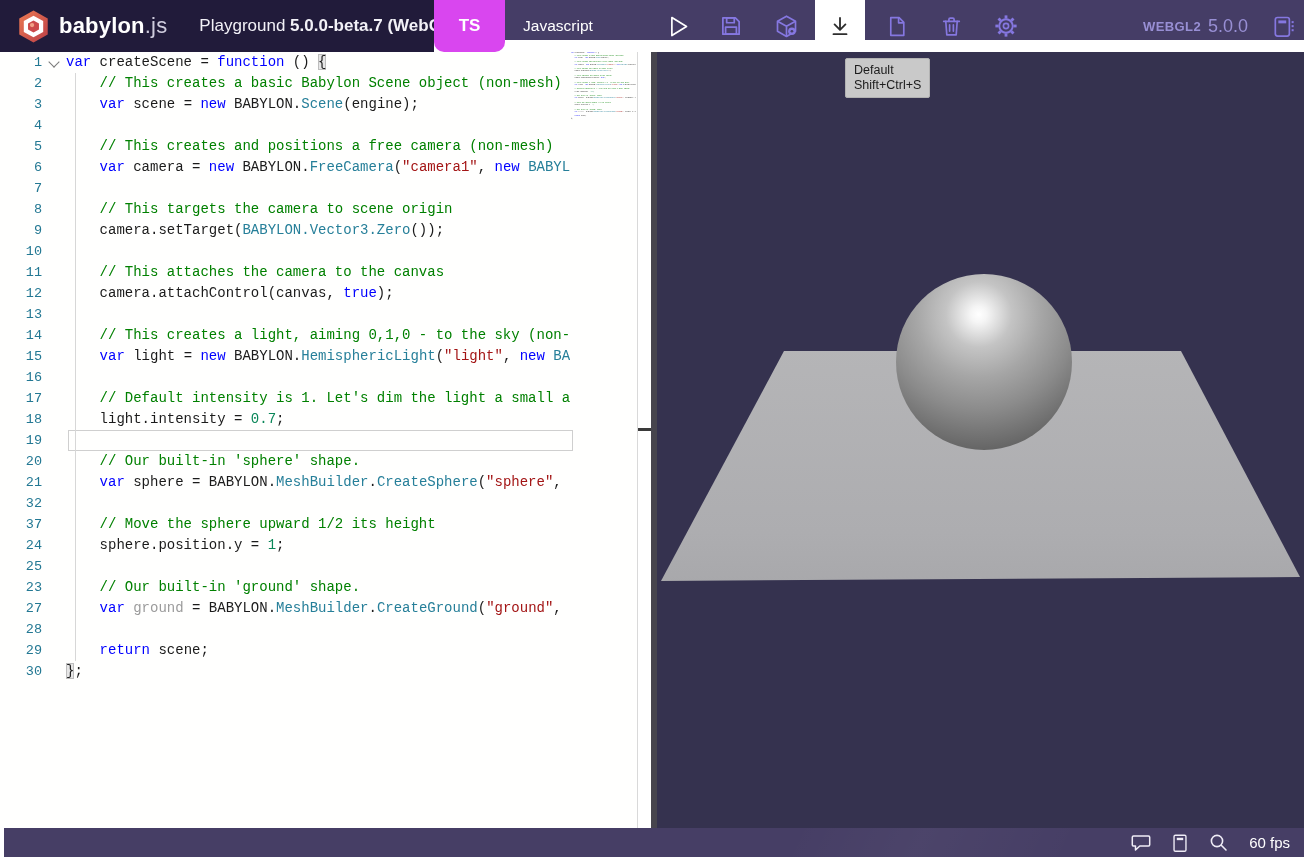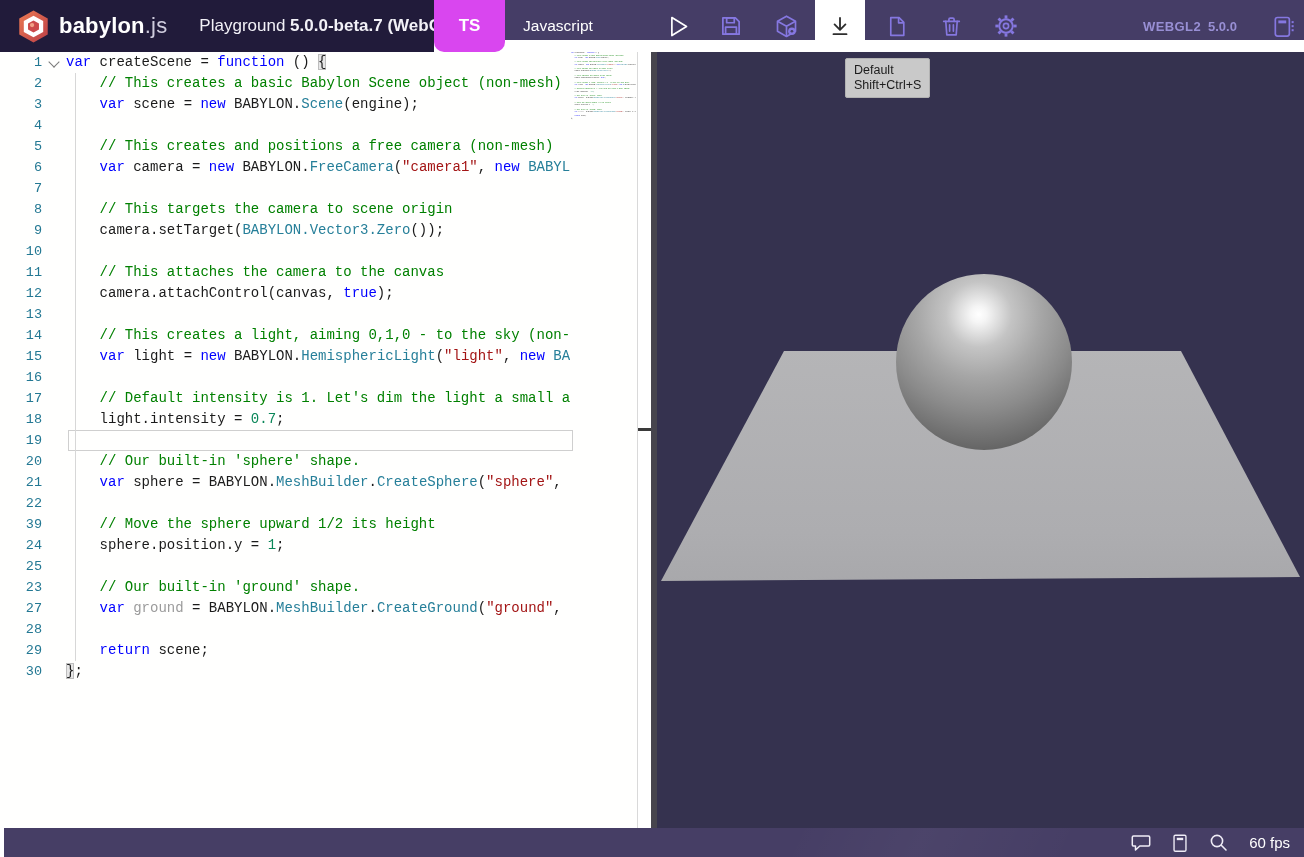--- a/index.html
+++ b/index.html
@@ -19,21 +19,21 @@
   #lang-btn{position:absolute;left:492px;top:0;width:132px;height:52px;background:transparent;border:none;
             color:#fff;font-size:15.5px;font-weight:500;font-family:"Liberation Sans",sans-serif;cursor:pointer;}
   .hbtn{position:absolute;top:0;height:52px;width:46px;background:transparent;border:none;cursor:pointer;
         display:flex;align-items:center;justify-content:center;padding:0;}
   #btn-run{left:654px;} #btn-save{left:708px;} #btn-inspector{left:763px;}
   #btn-download{left:815px;width:50px;background:#ffffff;}
   #btn-new{left:873px;} #btn-delete{left:928px;} #btn-settings{left:983px;}
   #webgl-badge{position:absolute;left:1143px;top:0;height:52px;display:flex;align-items:center;
                color:#988fd4;font-size:13px;font-weight:700;letter-spacing:.4px;}
   #version-badge{position:absolute;left:1208px;top:0;height:52px;display:flex;align-items:center;
-               color:#988fd4;font-size:13px;font-weight:700;}
+               color:#988fd4;font-size:18px;font-weight:400;}
   #btn-device{left:1258px;}
   
   #tooltip{position:absolute;left:845px;top:58px;background:#c9c9c9;border:1px solid #b2b2b2;
            color:#1c1c1c;font-size:12.5px;line-height:15px;padding:4px 8px;z-index:40;border-radius:2px;}
   
   #editor{position:absolute;left:0;top:52px;width:637px;height:776px;background:#fffffe;
           border-right:1px solid #d9d9d9;overflow:hidden;z-index:5;}
   #code-lines{position:absolute;left:0;top:0;width:570px;overflow:hidden;}
   .line{height:21px;line-height:21px;white-space:pre;position:relative;
         font-family:"Liberation Mono","DejaVu Sans Mono",monospace;font-size:14px;color:#1b1b1b;}
@@ -193,22 +193,22 @@
       <div class="line"><span class="ln">12</span><span class="lc"><span class="tk-d">    camera.attachControl(canvas, </span><span class="tk-k">true</span><span class="tk-d">);</span></span></div>
       <div class="line"><span class="ln">13</span><span class="lc"></span></div>
       <div class="line"><span class="ln">14</span><span class="lc"><span class="tk-c">    // This creates a light, aiming 0,1,0 - to the sky (non-mesh)</span></span></div>
       <div class="line"><span class="ln">15</span><span class="lc"><span class="tk-d">    </span><span class="tk-k">var </span><span class="tk-d">light = </span><span class="tk-k">new </span><span class="tk-d">BABYLON.</span><span class="tk-t">HemisphericLight</span><span class="tk-d">(</span><span class="tk-s">"light"</span><span class="tk-d">, </span><span class="tk-k">new </span><span class="tk-t">BA</span></span></div>
       <div class="line"><span class="ln">16</span><span class="lc"></span></div>
       <div class="line"><span class="ln">17</span><span class="lc"><span class="tk-c">    // Default intensity is 1. Let's dim the light a small amount</span></span></div>
       <div class="line"><span class="ln">18</span><span class="lc"><span class="tk-d">    light.intensity = </span><span class="tk-n">0.7</span><span class="tk-d">;</span></span></div>
       <div class="line"><span class="ln">19</span><span class="lc"></span></div>
       <div class="line"><span class="ln">20</span><span class="lc"><span class="tk-c">    // Our built-in 'sphere' shape.</span></span></div>
       <div class="line"><span class="ln">21</span><span class="lc"><span class="tk-d">    </span><span class="tk-k">var </span><span class="tk-d">sphere = BABYLON.</span><span class="tk-t">MeshBuilder</span><span class="tk-d">.</span><span class="tk-t">CreateSphere</span><span class="tk-d">(</span><span class="tk-s">"sphere"</span><span class="tk-d">, {diameter: 2, segments: 32}, scene);</span></span></div>
-      <div class="line"><span class="ln">22</span><span class="lc"></span></div>
-      <div class="line"><span class="ln">39</span><span class="lc"><span class="tk-c">    // Move the sphere upward 1/2 its height</span></span></div>
+      <div class="line"><span class="ln">32</span><span class="lc"></span></div>
+      <div class="line"><span class="ln">37</span><span class="lc"><span class="tk-c">    // Move the sphere upward 1/2 its height</span></span></div>
       <div class="line"><span class="ln">24</span><span class="lc"><span class="tk-d">    sphere.position.y = </span><span class="tk-n">1</span><span class="tk-d">;</span></span></div>
       <div class="line"><span class="ln">25</span><span class="lc"></span></div>
       <div class="line"><span class="ln">23</span><span class="lc"><span class="tk-c">    // Our built-in 'ground' shape.</span></span></div>
       <div class="line"><span class="ln">27</span><span class="lc"><span class="tk-d">    </span><span class="tk-k">var </span><span class="tk-g">ground</span><span class="tk-d"> = BABYLON.</span><span class="tk-t">MeshBuilder</span><span class="tk-d">.</span><span class="tk-t">CreateGround</span><span class="tk-d">(</span><span class="tk-s">"ground"</span><span class="tk-d">, {width: 6, height: 6}, scene);</span></span></div>
       <div class="line"><span class="ln">28</span><span class="lc"></span></div>
       <div class="line"><span class="ln">29</span><span class="lc"><span class="tk-d">    </span><span class="tk-k">return</span><span class="tk-d"> scene;</span></span></div>
       <div class="line"><span class="ln">30</span><span class="lc"><span class="tk-b">}</span><span class="tk-d">;</span></span></div>
     </div>
   <div id="minimap">
       <div id="mm-content">

